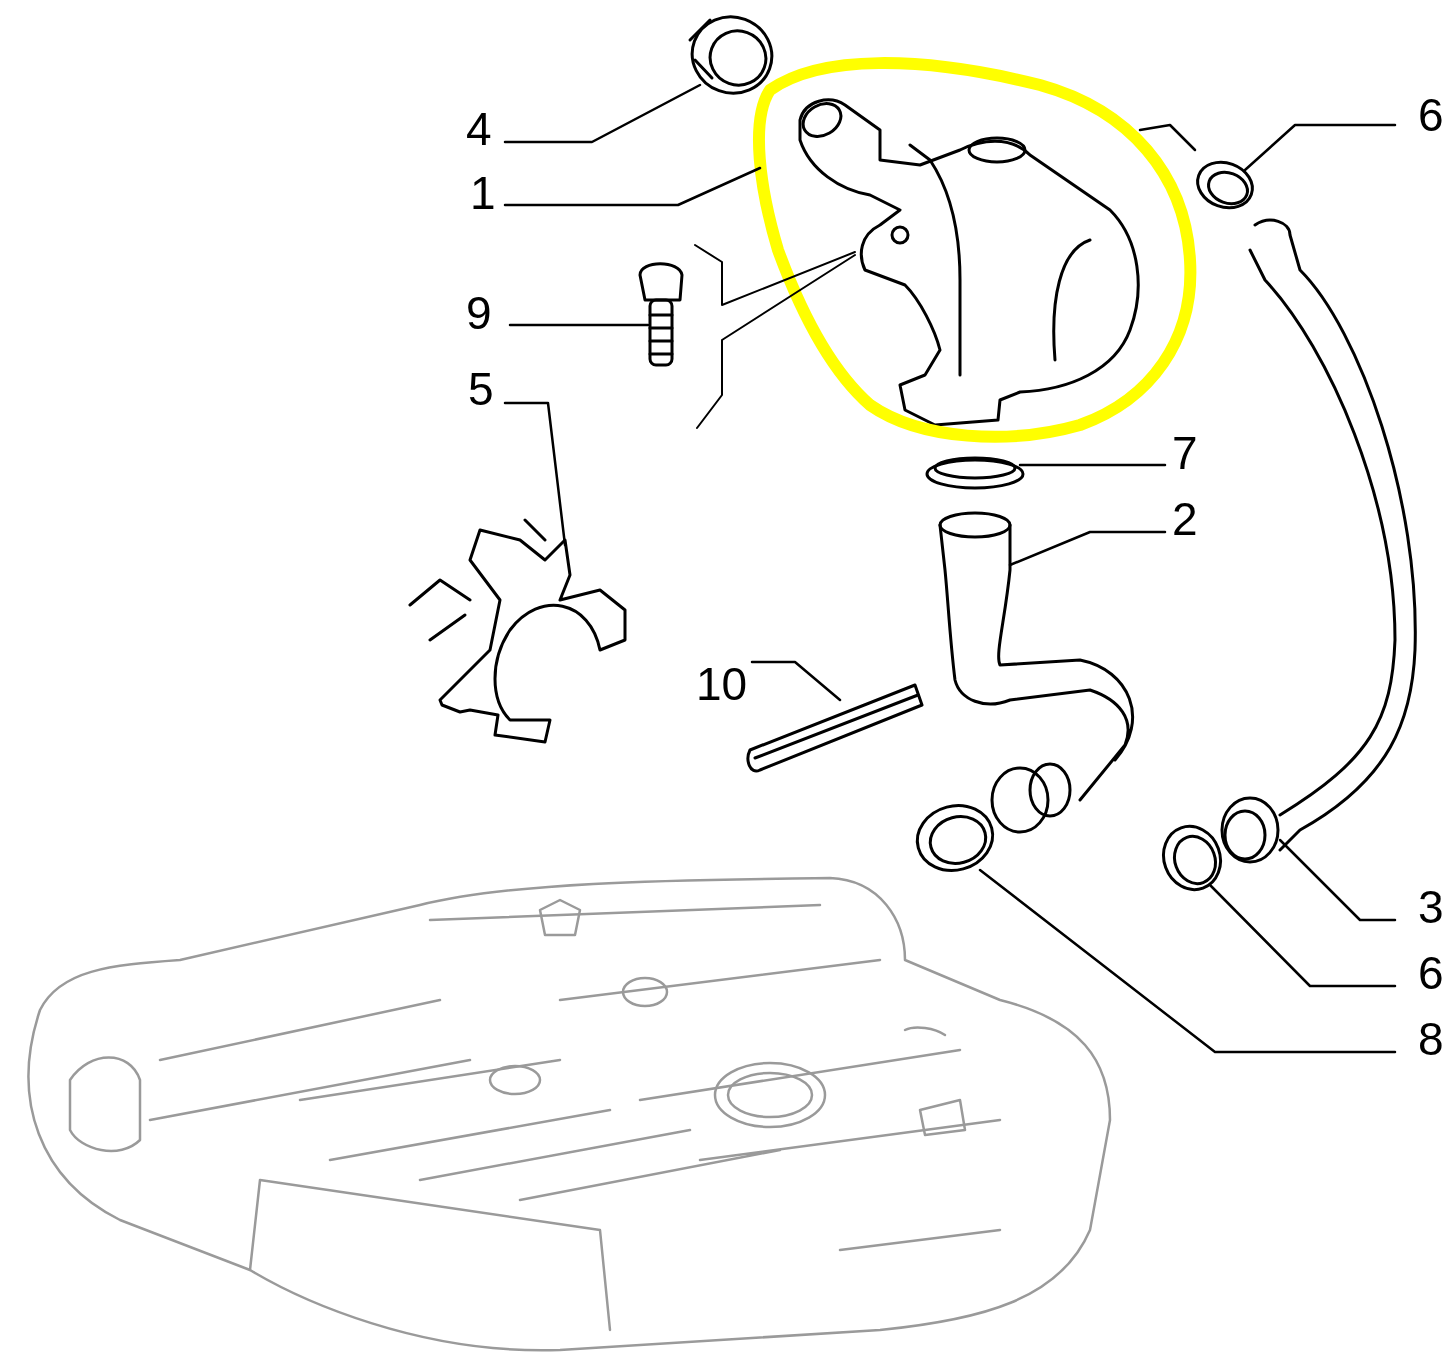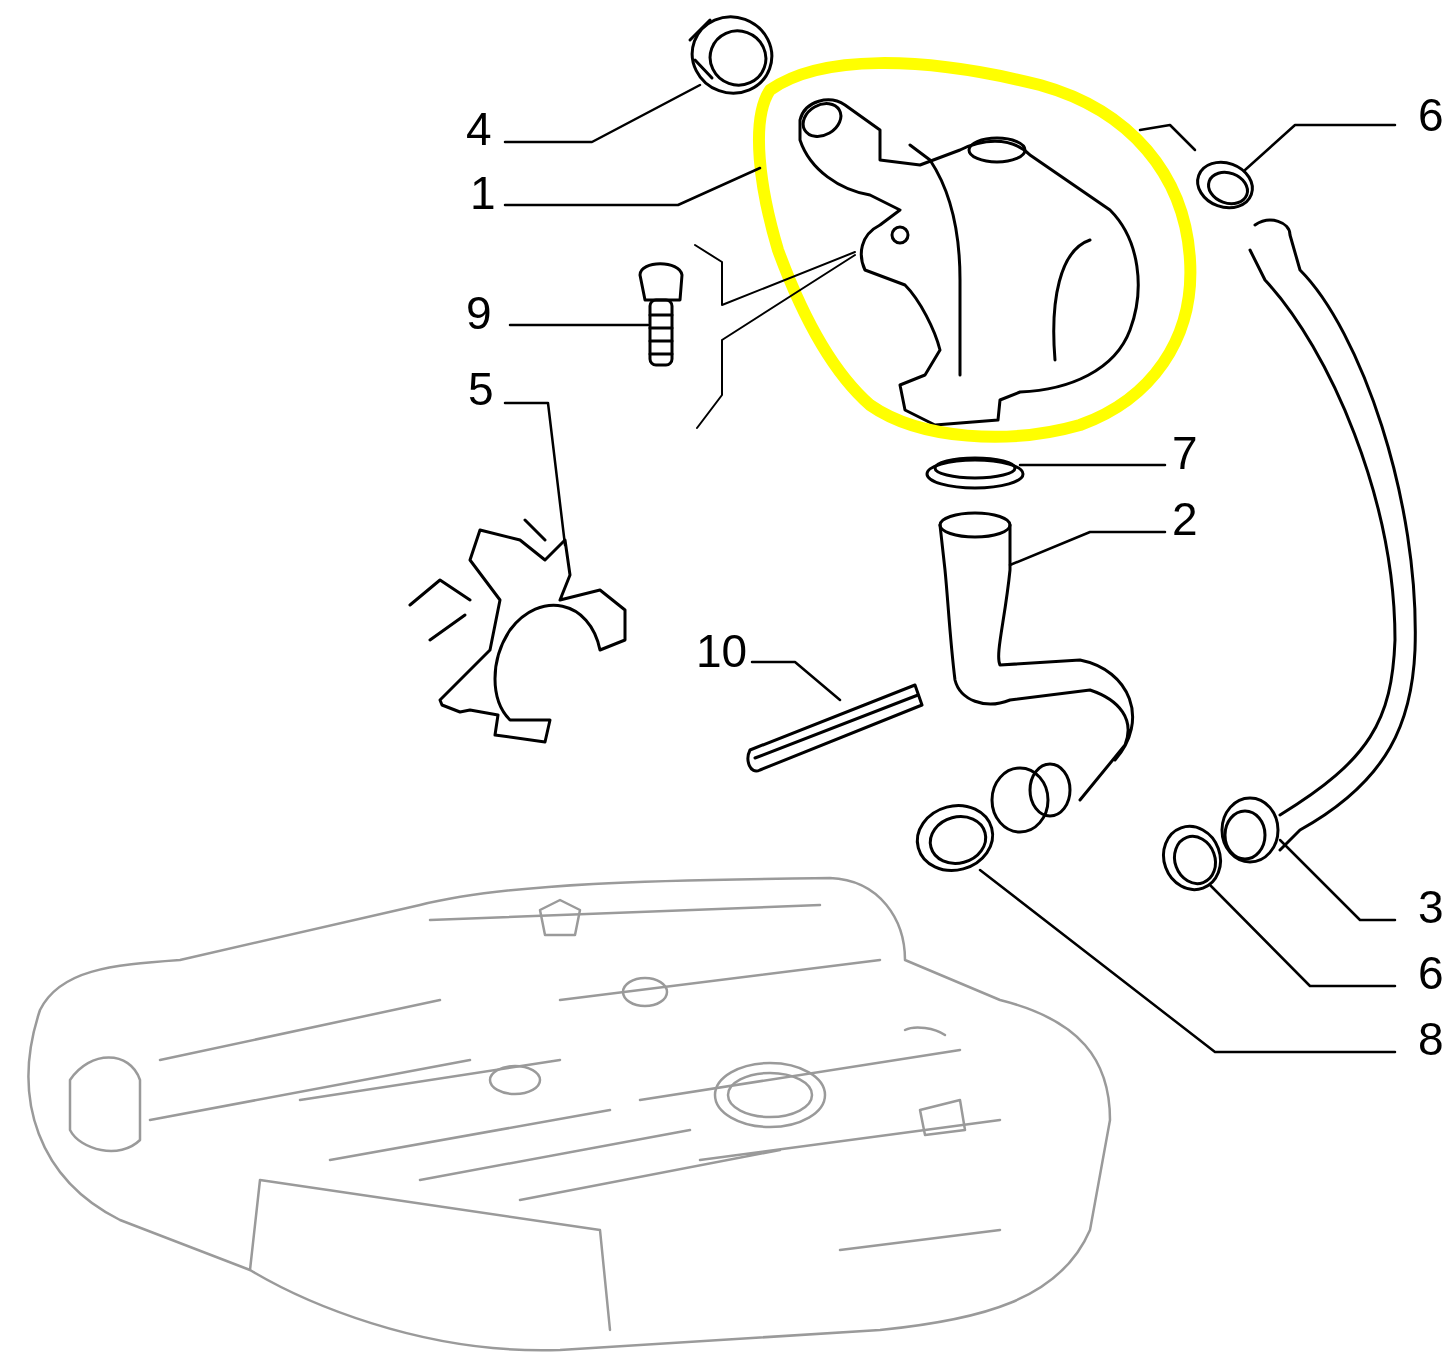--- a/index.html
+++ b/index.html
@@ -105,19 +105,19 @@
     <path d="M1395 986 L1310 986 L1210 885"></path>
     <path d="M1395 1052 L1215 1052 L980 870"></path>
     <path d="M1140 130 L1170 125 L1195 150"></path>
   </g>
 </svg>
 
 <div class="num" style="left:466px;top:106px;">4</div>
 <div class="num" style="left:470px;top:170px;">1</div>
 <div class="num" style="left:466px;top:290px;">9</div>
 <div class="num" style="left:468px;top:366px;">5</div>
-<div class="num" style="left:696px;top:628px;">10</div>
+<div class="num" style="left:696px;top:661px;">10</div>
 <div class="num" style="left:1418px;top:92px;">6</div>
 <div class="num" style="left:1172px;top:430px;">7</div>
 <div class="num" style="left:1172px;top:496px;">2</div>
 <div class="num" style="left:1418px;top:884px;">3</div>
 <div class="num" style="left:1418px;top:950px;">6</div>
 <div class="num" style="left:1418px;top:1016px;">8</div>
 
 </body></html>

